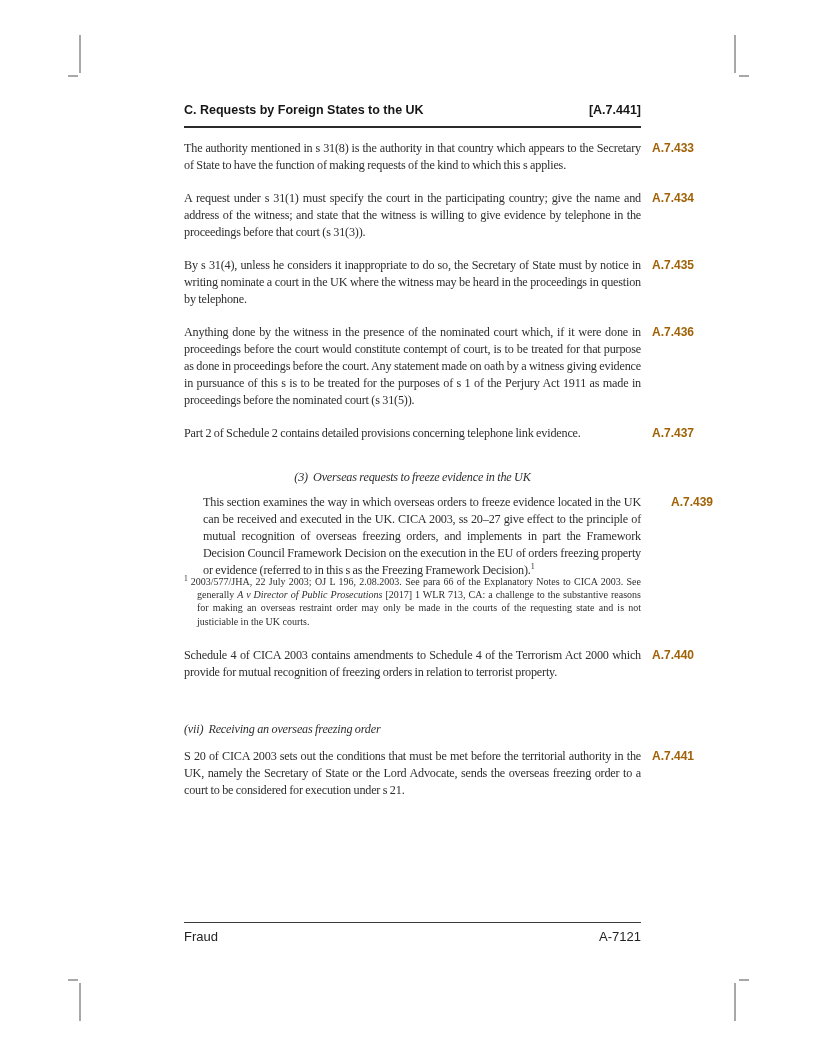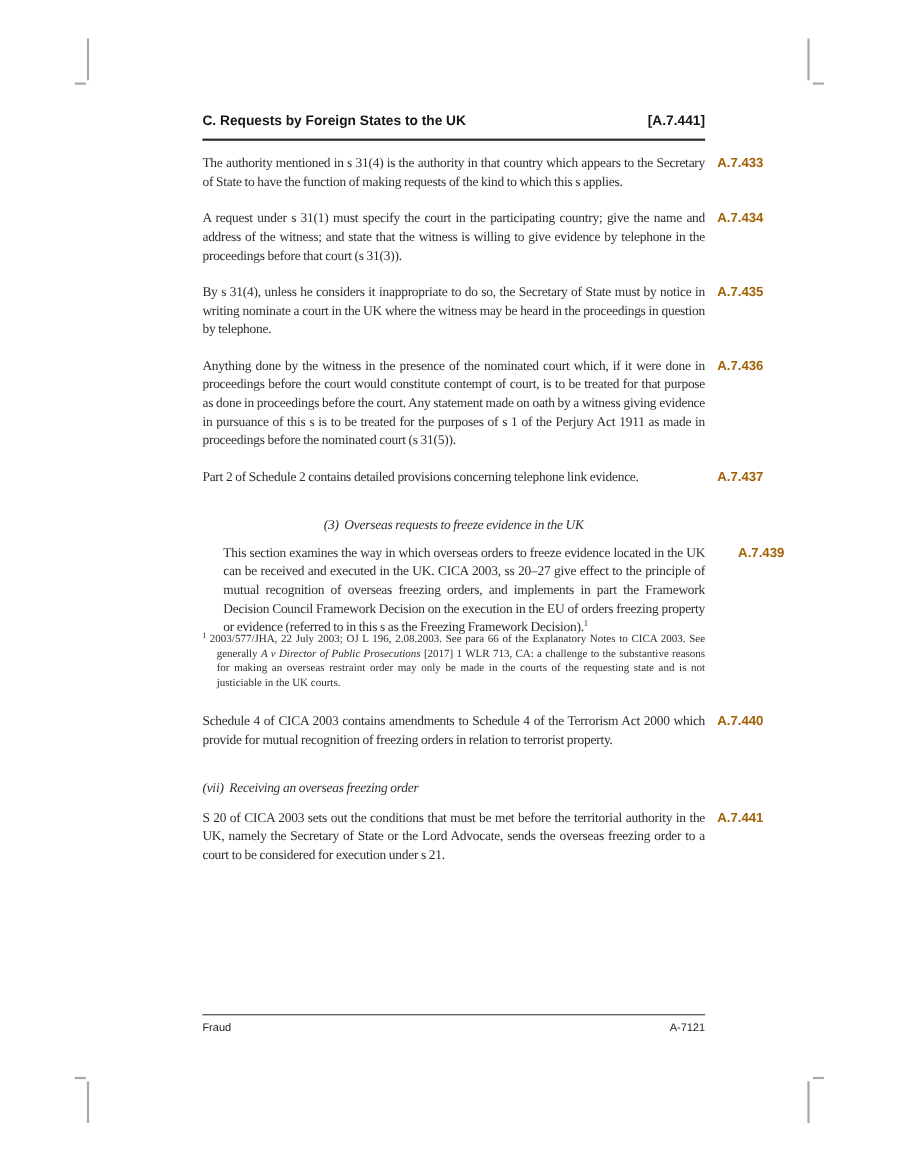--- a/index.html
+++ b/index.html
@@ -26,37 +26,37 @@
   .pnum {
     position:absolute; left:468px; top:1px; width:60px;
     font-family:"Liberation Sans", sans-serif; font-weight:bold;
     font-size:12px; line-height:15px; color:#a16207; letter-spacing:0; word-spacing:0;
     text-align:left; white-space:nowrap;
   }
   .heading-center {
     text-align:center; font-style:italic; margin:27px 0 8px 0; white-space:pre-wrap;
   }
   .heading-left {
-    text-align:left; font-style:italic; margin:27px 0 10px 0; white-space:pre-wrap;
+    text-align:left; font-style:italic; margin:40px 0 10px 0; white-space:pre-wrap;
   }
   .footnote {
     font-size:10px; line-height:13.2px; letter-spacing:0; word-spacing:0;
     margin:-10px 0 19px 0; padding-left:13px; text-indent:-13px; text-align:justify;
     position:relative;
   }
   .fn-last-gap { margin-bottom:6px;margin-left:19px; }
   sup.fnref { font-size:8px; line-height:0; vertical-align:super; }
   sup.fnmark { font-size:7.5px; line-height:0; vertical-align:super; padding-right:3px; }
   .italic { font-style:italic; }
 
   .foot-rule { position:absolute; left:184px; top:922px; width:457px; height:1px; background:#3a3a3a; }
   .page-foot {
     position:absolute; left:184px; top:929px; width:457px;
     display:flex; justify-content:space-between; align-items:baseline;
-    font-family:"Liberation Sans", sans-serif; font-size:10px; color:#222;
+    font-family:"Liberation Sans", sans-serif; font-size:13px; color:#222;
   }
 </style>
 </head>
 <body>
 
 <div class="page">
 
   <div class="crop" style="left:79px;top:35px;width:2px;height:38px;"></div>
   <div class="crop" style="left:68px;top:75px;width:10px;height:2px;"></div>
   <div class="crop" style="left:734px;top:35px;width:2px;height:38px;"></div>
@@ -68,21 +68,21 @@
 
   <div class="running-head">
     <span>C. Requests by Foreign States to the UK</span>
     <span>[A.7.441]</span>
   </div>
   <div class="head-rule"></div>
 
   <div class="content">
 
     <div class="para">
-      <span>The authority mentioned in s 31(4) is the authority in that country which appears to the Secretary of State to have the function of making requests of the kind to which this s applies.</span>
+      <span>The authority mentioned in s 31(8) is the authority in that country which appears to the Secretary of State to have the function of making requests of the kind to which this s applies.</span>
       <span class="pnum">A.7.433</span>
     </div>
 
     <div class="para">
       <span>A request under s 31(1) must specify the court in the participating country; give the name and address of the witness; and state that the witness is willing to give evidence by telephone in the proceedings before that court (s 31(3)).</span>
       <span class="pnum">A.7.434</span>
     </div>
 
     <div class="para">
       <span>By s 31(4), unless he considers it inappropriate to do so, the Secretary of State must by notice in writing nominate a court in the UK where the witness may be heard in the proceedings in question by telephone.</span>

